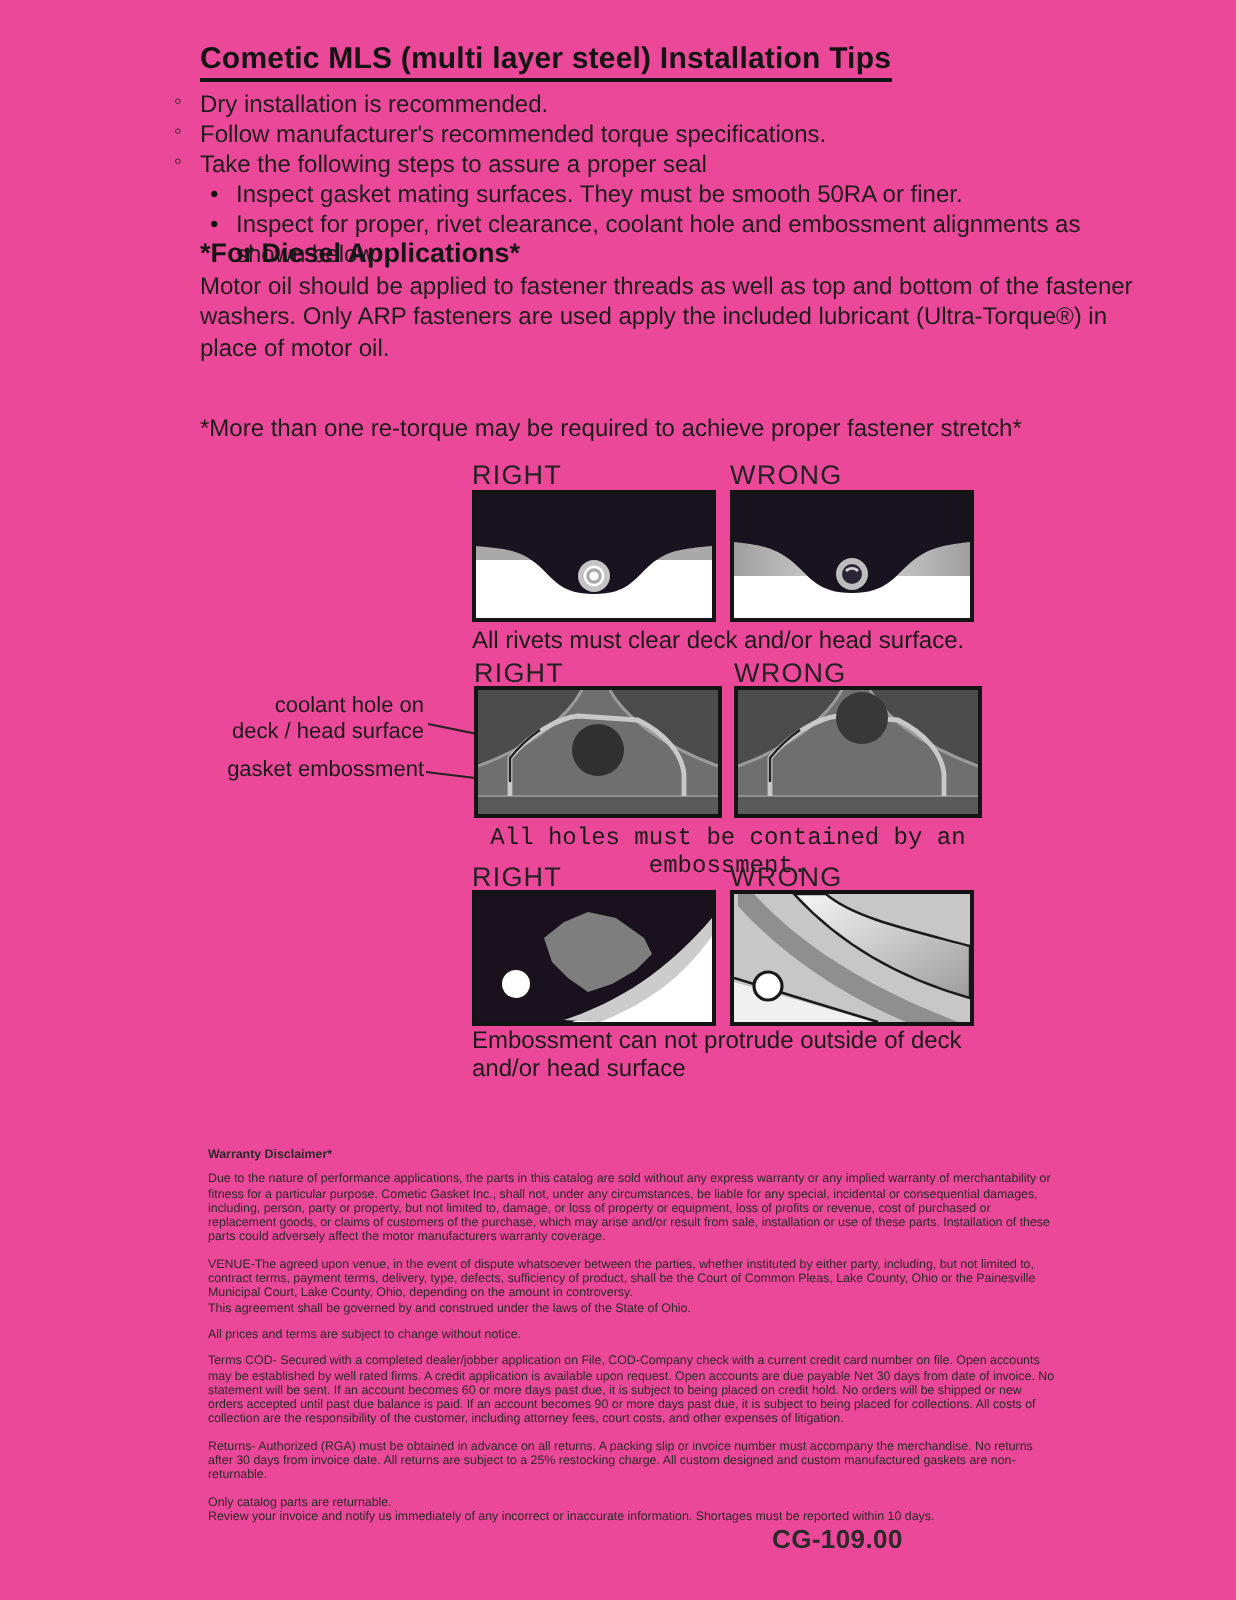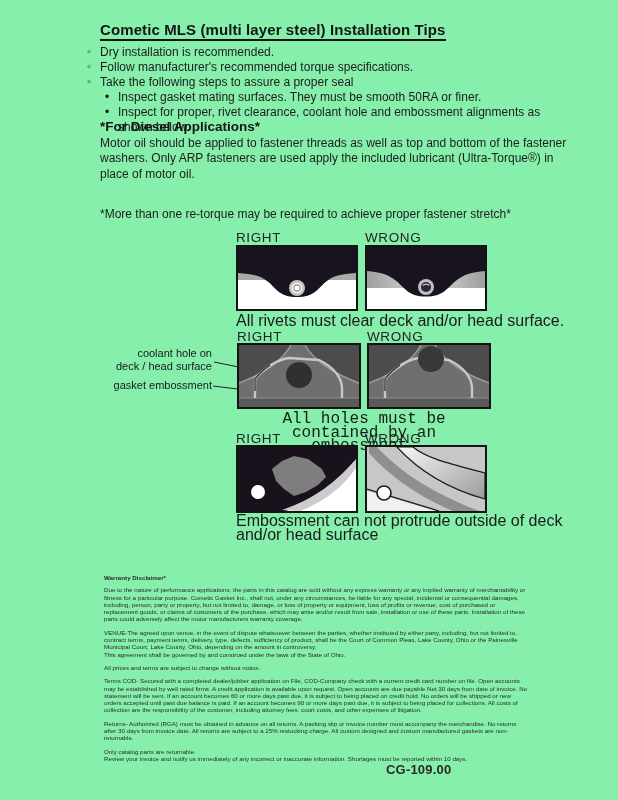--- a/index.html
+++ b/index.html
@@ -1,36 +1,36 @@
 <!DOCTYPE html>
 <html><head>
 <meta charset="utf-8">
 <style>
   html,body{margin:0;padding:0;background:#e8e8e8;}
   .page{
-    position:relative;width:618px;height:800px;background:#86efac;
+    position:relative;width:618px;height:800px;background:#ec4899;
     font-family:"Liberation Sans",sans-serif;color:#1c1c1c;overflow:hidden;
     margin:0 auto;
   }
   .abs{position:absolute;}
   .doc-title{
     font-size:15px;font-weight:bold;color:#141414;
     border-bottom:2px solid #141414;padding-bottom:1px;display:inline-block;
     letter-spacing:.1px;
   }
   .bullets{font-size:12px;line-height:15px;width:470px;}
   .b-item{position:relative;padding-left:13px;}
   .b-item::before{content:"◦";position:absolute;left:0;top:-1px;font-size:11px;color:#222;}
   .sb-item{position:relative;padding-left:31px;}
   .sb-item::before{content:"•";position:absolute;left:18px;top:0;font-size:12px;color:#111;}
   .sec-head{font-size:13.5px;font-weight:bold;color:#151515;}
   .body-p{font-size:12px;line-height:15.3px;width:468px;}
   .dg-head{font-size:13.5px;color:#222;text-align:left;letter-spacing:.6px;font-weight:500;}
   .panel{border:2px solid #141414;background:#fff;line-height:0;}
-  .caption{font-size:16px;color:#1a1a1a;line-height:13.5px;}
+  .caption{font-size:12px;color:#1a1a1a;line-height:13.5px;}
   .side-label{font-size:11px;color:#1a1a1a;text-align:right;line-height:12.5px;width:116px;}
   .fine{font-size:6.2px;line-height:7.3px;width:424px;color:#2a2a2a;}
   .fine p{margin:0 0 6px 0;}
   .fine p.tight{margin-bottom:0;}
   .fine .fine-head{font-weight:bold;margin-bottom:5px;}
   .page-num{font-size:13px;color:#2a2a2a;letter-spacing:.2px;font-weight:bold;}
 </style>
 </head>
 <body>
 

